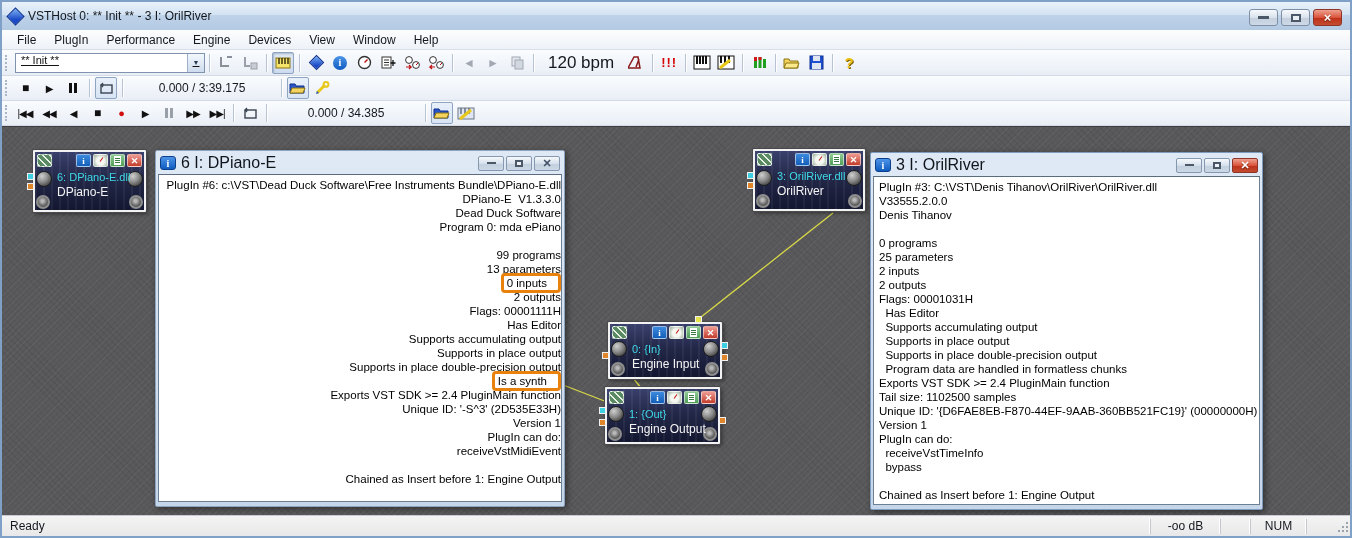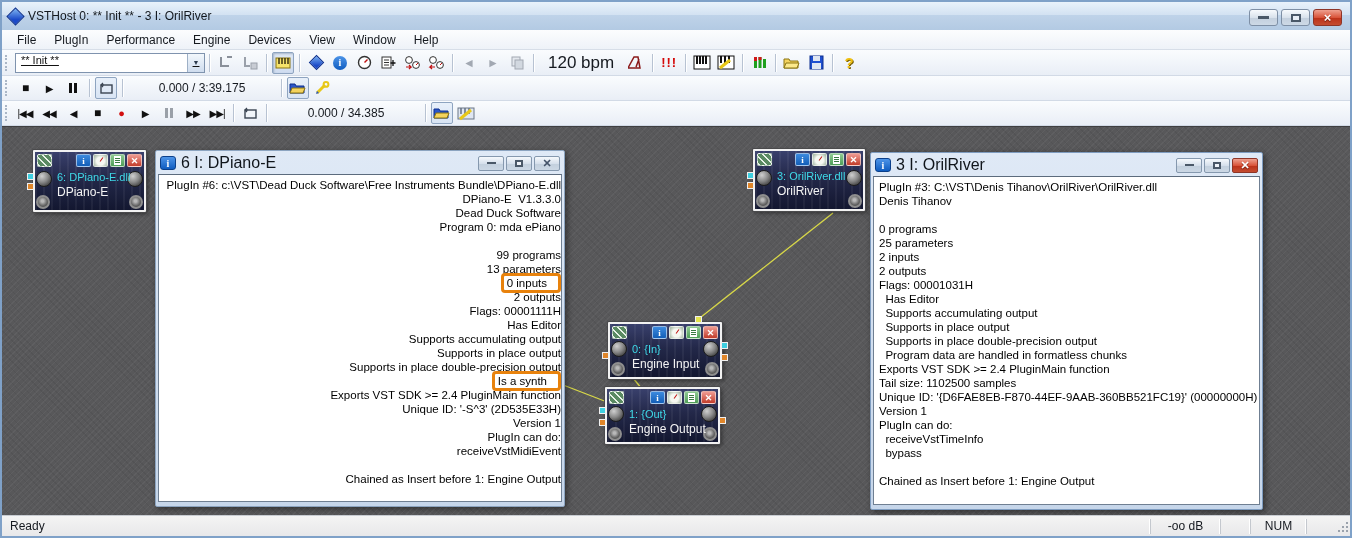--- a/index.html
+++ b/index.html
@@ -577,20 +577,21 @@
           <span class="pw-btn">
               <span class="g-restore"></span>
             </span>
           <span class="pw-btn red">
               <span class="g-x">✕</span>
             </span>
         </div>
       </div>
       <div class="pw-client" style="height:329px;">
           <div class="info-line">PlugIn #3: C:\VST\Denis Tihanov\OrilRiver\OrilRiver.dll</div>
+          <div class="info-line">V33555.2.0.0</div>
           <div class="info-line">Denis Tihanov</div>
           <div class="info-line">&nbsp;</div>
           <div class="info-line">0 programs</div>
           <div class="info-line">25 parameters</div>
           <div class="info-line">2 inputs</div>
           <div class="info-line">2 outputs</div>
           <div class="info-line">Flags: 00001031H</div>
           <div class="info-line">  Has Editor</div>
           <div class="info-line">  Supports accumulating output</div>
           <div class="info-line">  Supports in place output</div>

